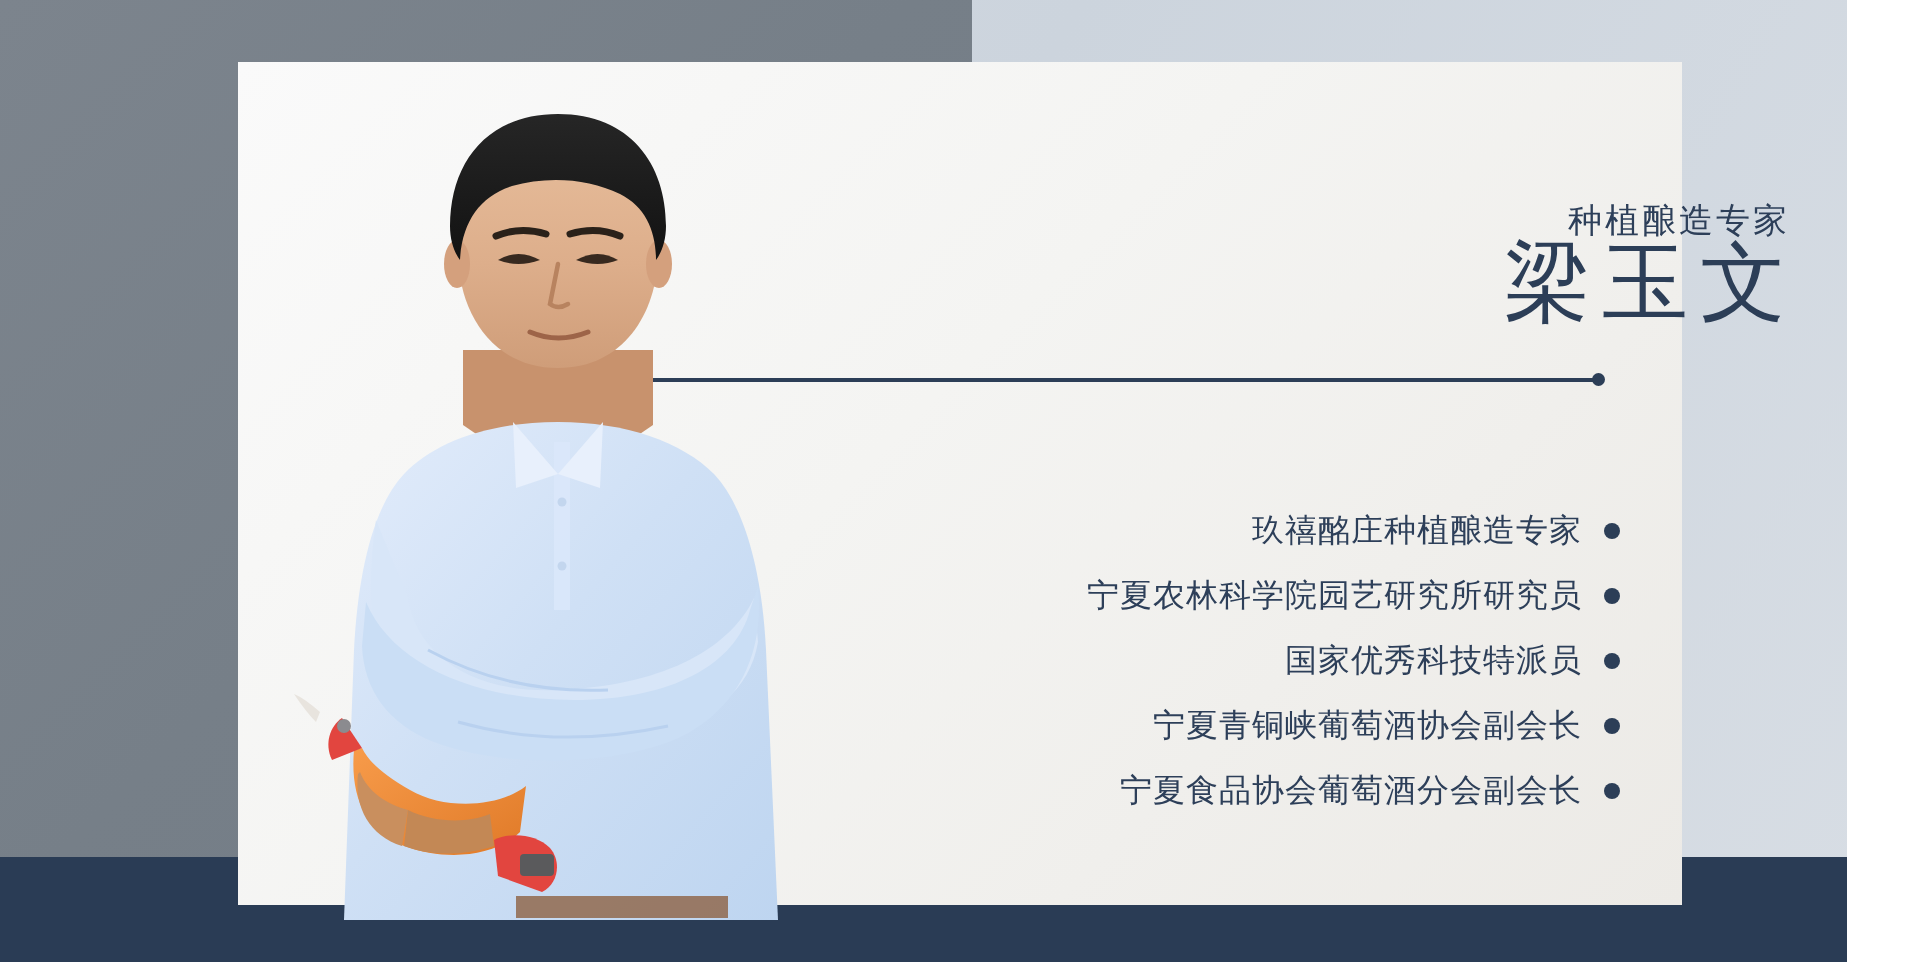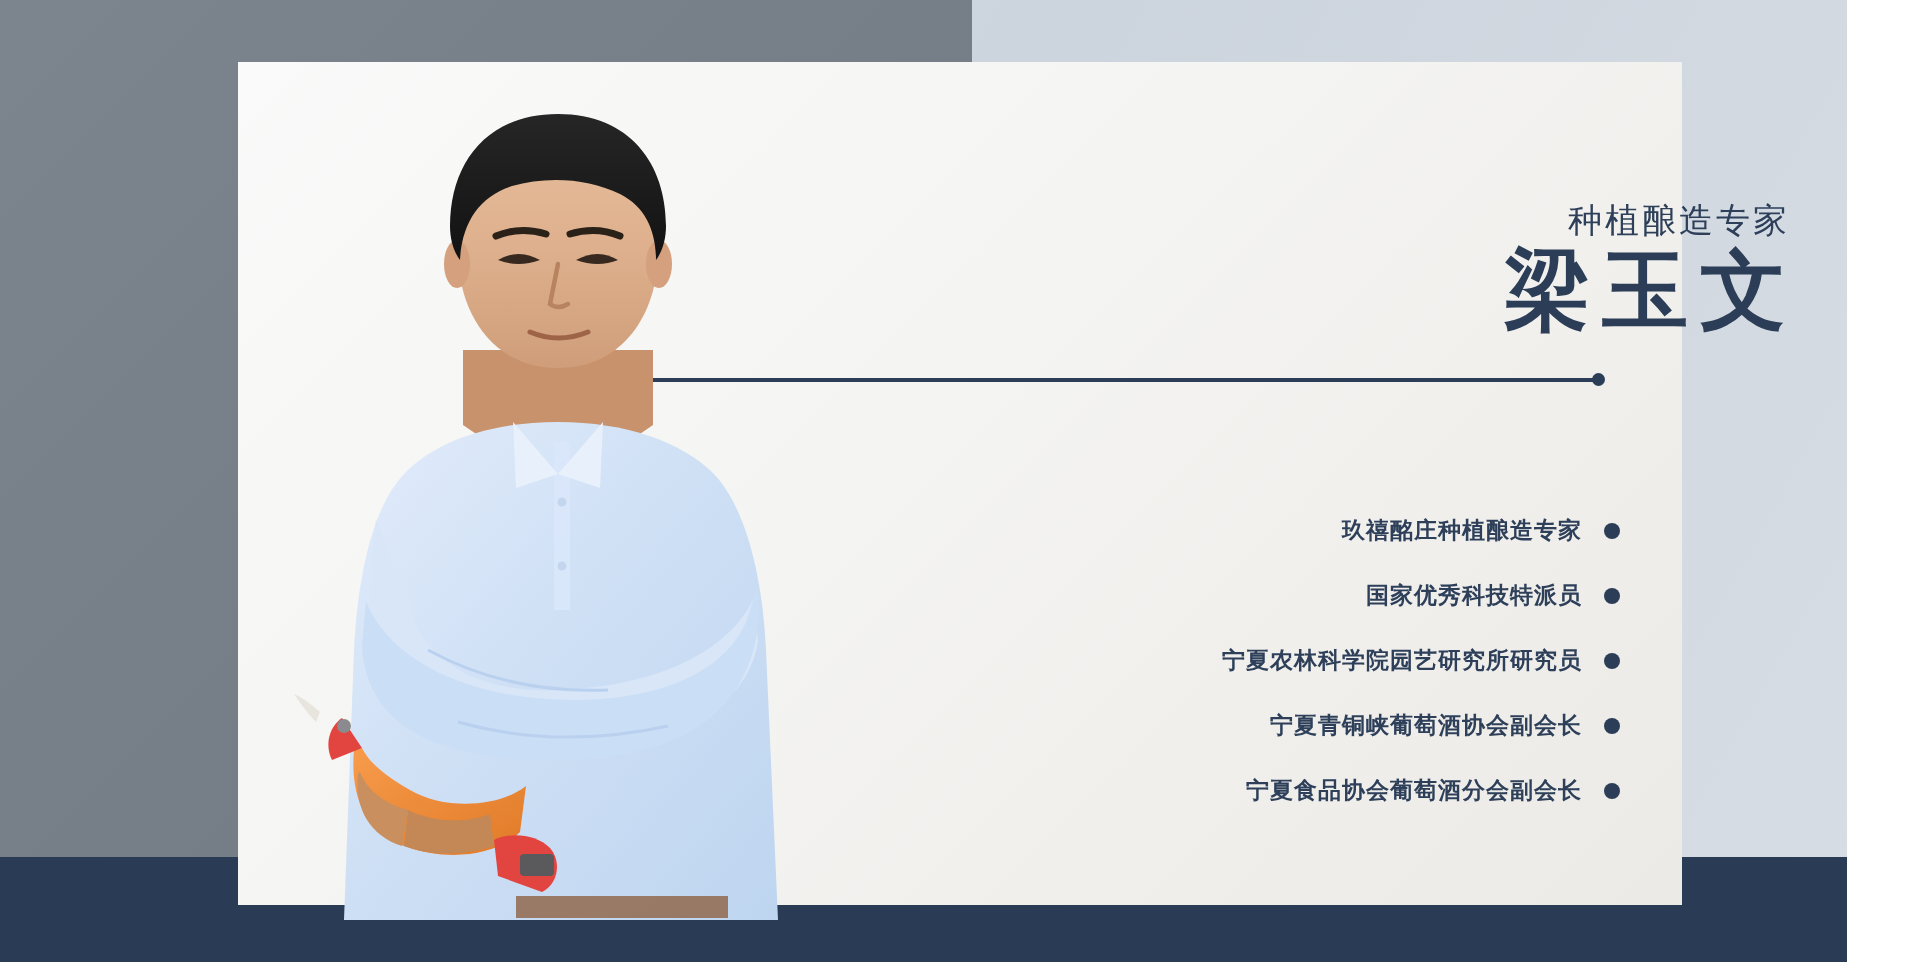--- a/index.html
+++ b/index.html
@@ -92,26 +92,26 @@
     color: #2d3f59;
     font-weight: 500;
     white-space: nowrap;
     text-align: right;
     font-family: "Liberation Sans", "DejaVu Sans", sans-serif;
   }
 
   .name {
     position: absolute;
     right: 60px;
-    top: 186px;
+    top: 178px;
     font-size: 86px;
     line-height: 1;
     letter-spacing: 12px;
     color: #2c3e57;
-    font-weight: 700;
+    font-weight: 400;
     white-space: nowrap;
     text-align: right;
     font-family: "Liberation Serif", "DejaVu Serif", serif;
   }
 
   
   .rule {
     position: absolute;
     left: 407px;
     top: 316px;
@@ -140,24 +140,24 @@
     padding: 0;
   }
   .cred-item {
     display: flex;
     align-items: center;
     justify-content: flex-end;
     height: 65px;
     white-space: nowrap;
   }
   .cred-text {
-    font-size: 23px;
+    font-size: 32px;
     letter-spacing: 1px;
     color: #2d3f59;
-    font-weight: 700;
+    font-weight: 400;
     font-family: "Liberation Sans", "DejaVu Sans", sans-serif;
   }
   .cred-dot {
     flex: 0 0 auto;
     width: 16px;
     height: 16px;
     border-radius: 50%;
     background: #2c3e57;
     margin-left: 22px;
   }
@@ -181,25 +181,25 @@
 
     <div class="rule"></div>
     <div class="rule-dot"></div>
 
     <ul class="creds">
       <li class="cred-item">
         <span class="cred-text">玖禧酩庄种植酿造专家</span>
         <span class="cred-dot"></span>
       </li>
       <li class="cred-item">
+        <span class="cred-text">宁夏农林科学院园艺研究所研究员</span>
+        <span class="cred-dot"></span>
+      </li>
+      <li class="cred-item">
         <span class="cred-text">国家优秀科技特派员</span>
-        <span class="cred-dot"></span>
-      </li>
-      <li class="cred-item">
-        <span class="cred-text">宁夏农林科学院园艺研究所研究员</span>
         <span class="cred-dot"></span>
       </li>
       <li class="cred-item">
         <span class="cred-text">宁夏青铜峡葡萄酒协会副会长</span>
         <span class="cred-dot"></span>
       </li>
       <li class="cred-item">
         <span class="cred-text">宁夏食品协会葡萄酒分会副会长</span>
         <span class="cred-dot"></span>
       </li>

